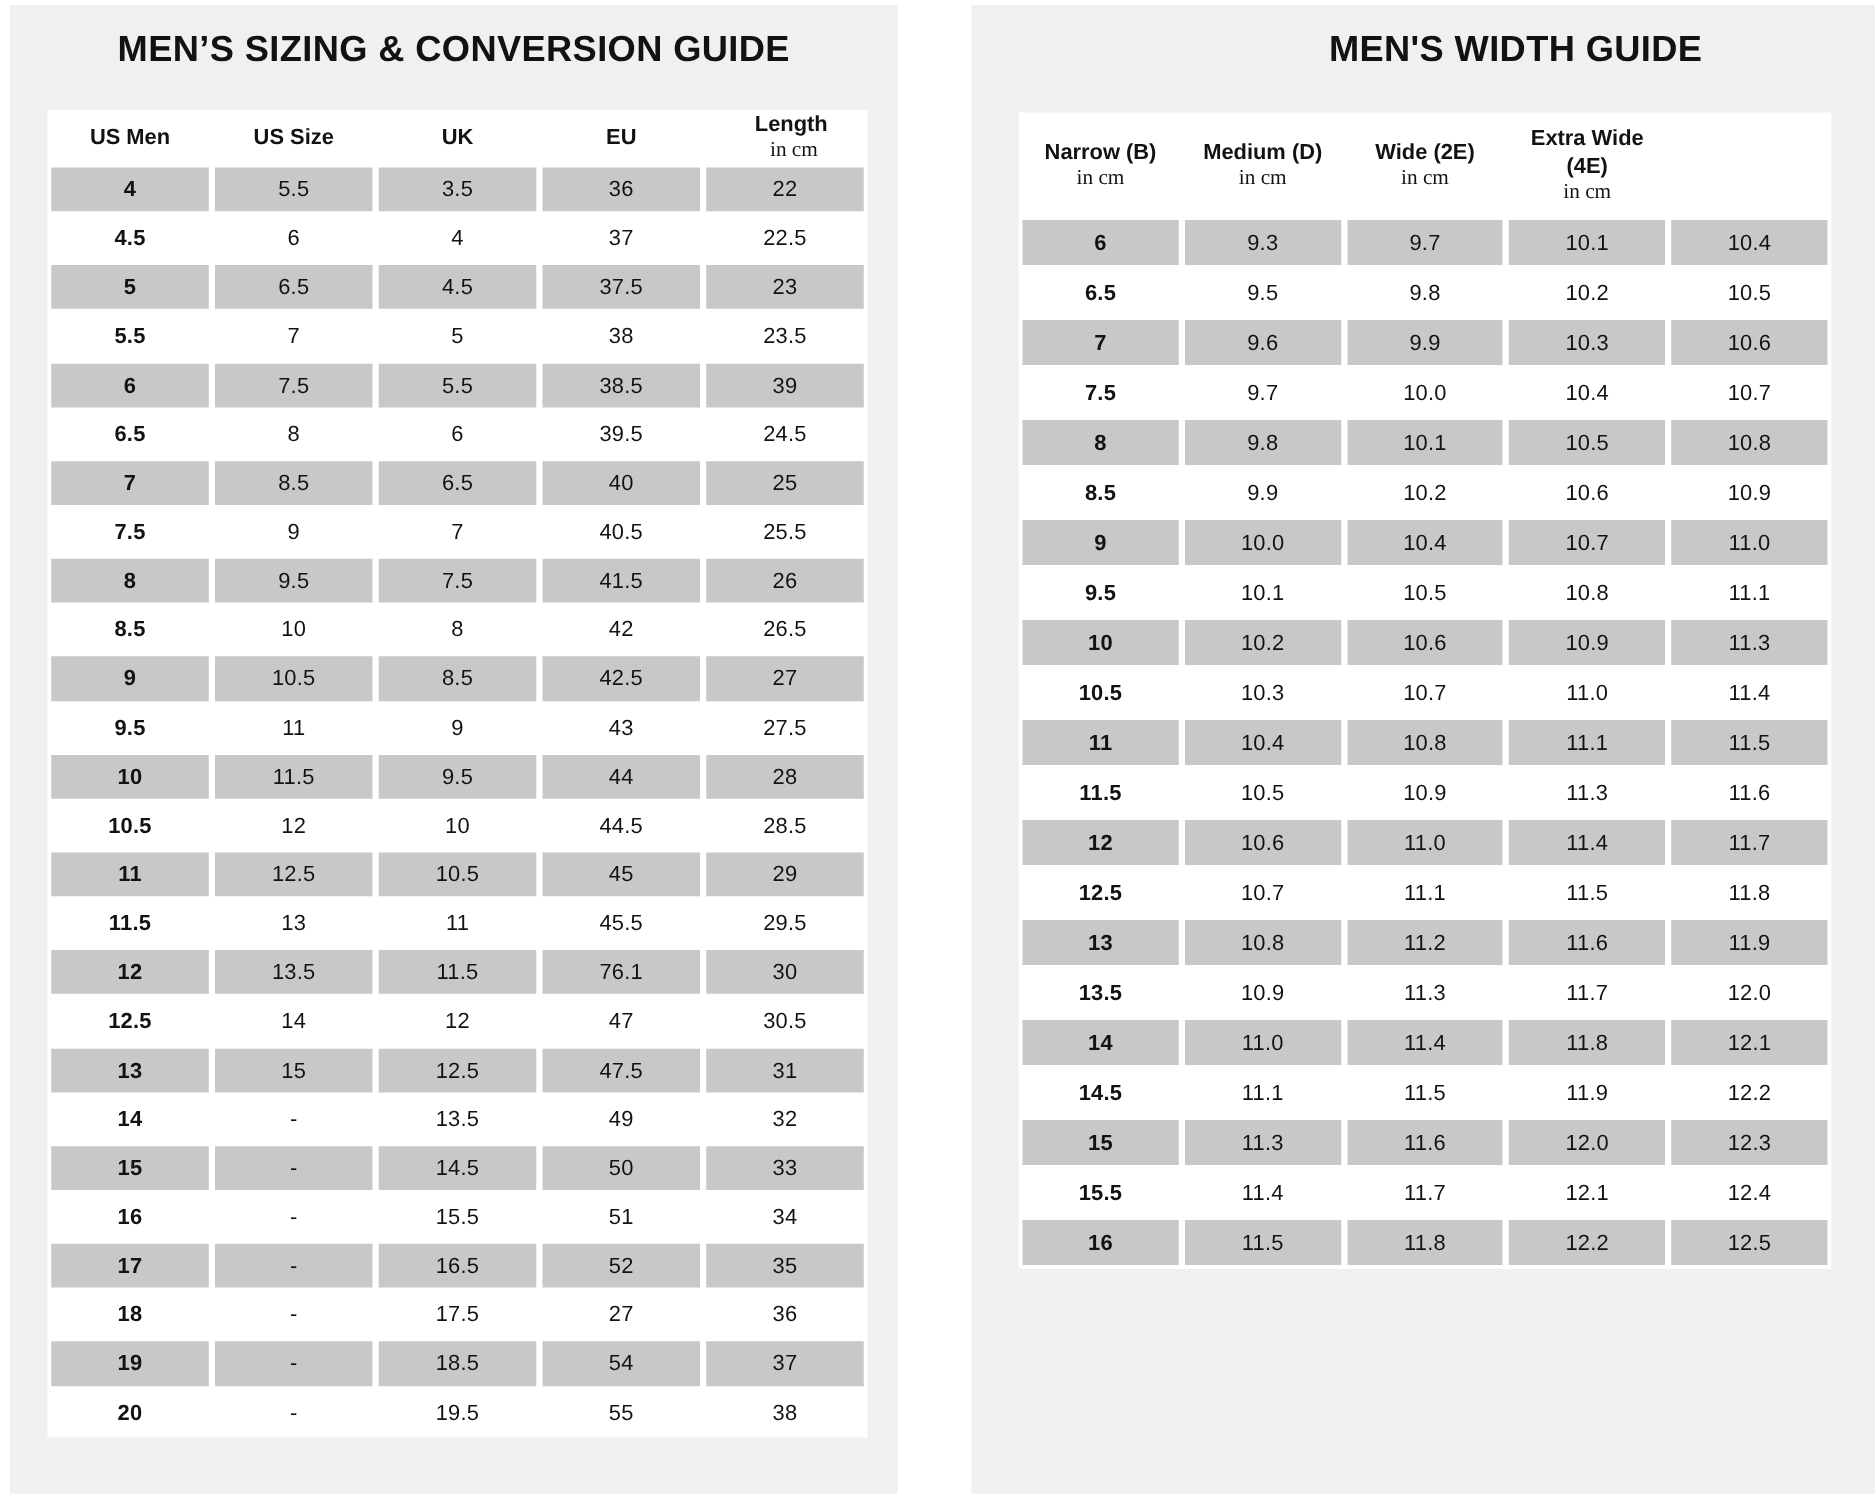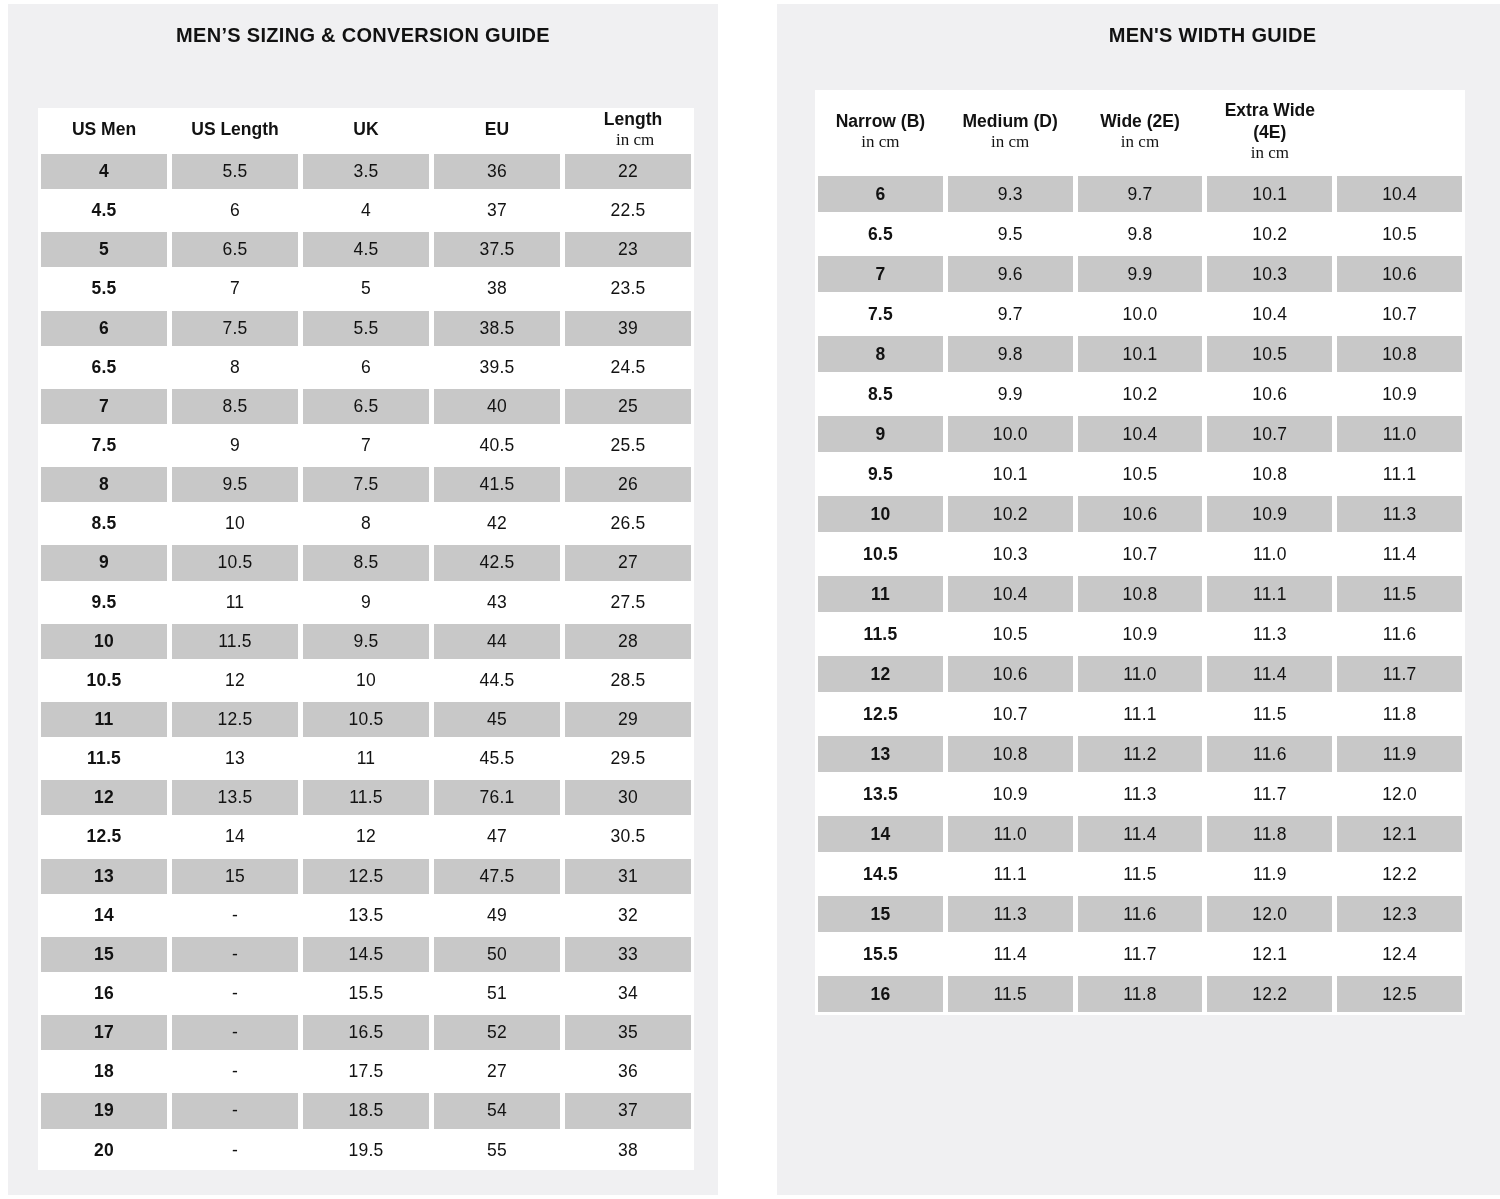--- a/index.html
+++ b/index.html
@@ -20,33 +20,33 @@
   .panel {
     position: absolute;
     top: 4px;
     height: 1191px;
     background: var(--panel-bg);
   }
   #panel-left  { left: 8px;   width: 710px; }
   #panel-right { left: 777px; width: 823px; padding-left: 48px; }
   .panel-title {
     text-align: center;
-    font-size: 20px;
+    font-size: 29px;
     font-weight: bold;
     letter-spacing: 0.3px;
     padding-top: 20px;
     color: var(--text);
     white-space: nowrap;
   }
   .sheet {
     position: absolute;
     background: #ffffff;
     padding: 0 3px;
   }
-  #sheet-left  { left: 30px; top: 84px; width: 656px; height: 1062px; margin-top: 20px; }
+  #sheet-left  { left: 30px; top: 84px; width: 656px; height: 1062px; }
   #sheet-right { left: 38px; top: 86px; width: 650px; height: 925px;  }
   .thead, .row {
     display: grid;
     grid-template-columns: repeat(5, 1fr);
     column-gap: 5px;
   }
   #sheet-left  .thead { height: 44px; }
   #sheet-right .thead { height: 84px; }
   .hcell {
     display: flex;
@@ -77,21 +77,21 @@
 <body>
 
 <section class="panel" id="panel-left">
   <h1 class="panel-title">MEN’S SIZING &amp; CONVERSION GUIDE</h1>
   <div class="sheet" id="sheet-left">
     <div class="thead">
         <div class="hcell">
           <span class="hb">US Men</span>
         </div>
         <div class="hcell">
-          <span class="hb">US Length</span>
+          <span class="hb">US Size</span>
         </div>
         <div class="hcell">
           <span class="hb">UK</span>
         </div>
         <div class="hcell">
           <span class="hb">EU</span>
         </div>
         <div class="hcell">
           <span class="hb inline-unit">Length</span>
           <span class="hn inline-unit">&nbsp;in cm</span>

